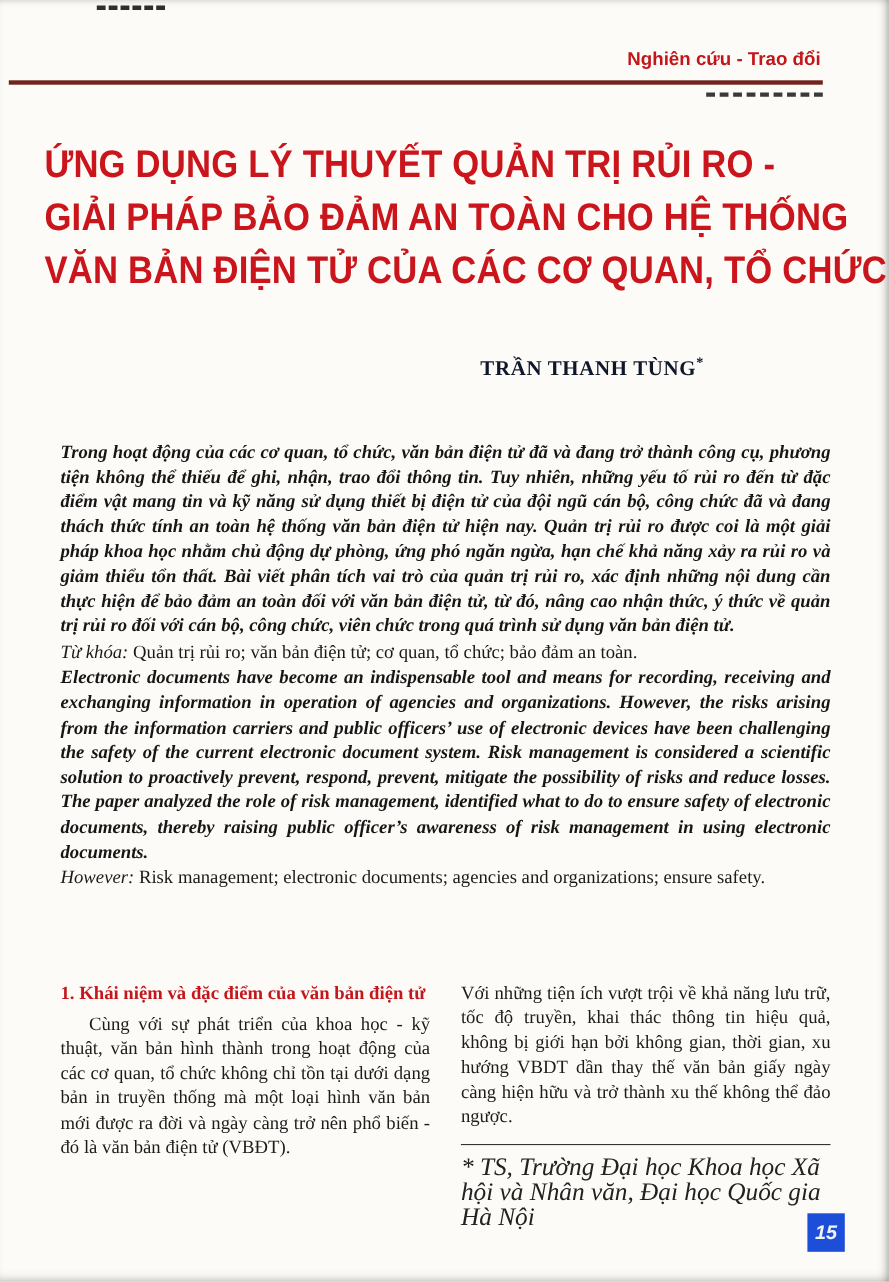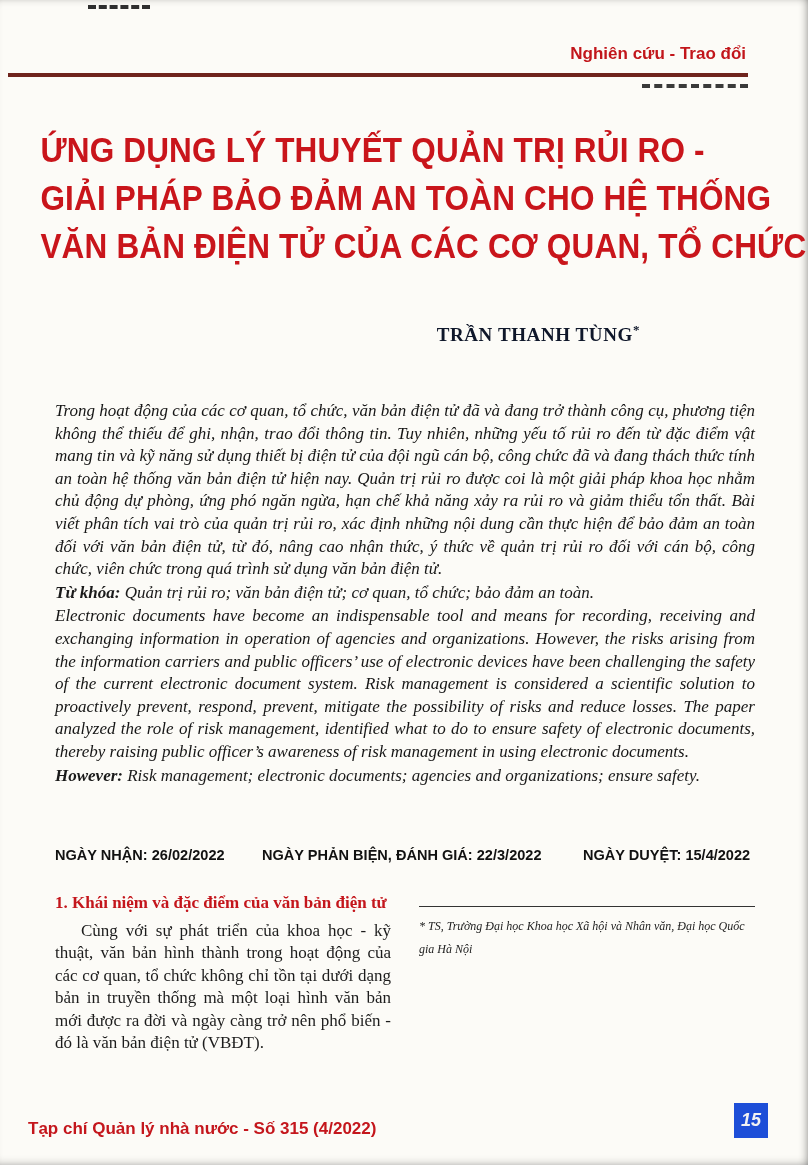--- a/index.html
+++ b/index.html
@@ -34,26 +34,26 @@
   
   .author{
     position:absolute;top:322px;right:168px;
     font-weight:bold;font-size:19px;color:#0f172a;letter-spacing:.6px;
   }
   .author sup{font-size:13px;}
   
   .abstract-block{position:absolute;left:55px;top:400px;width:700px;}
   .abstract{
     margin:0;text-align:justify;
-    font-weight:normal;font-style:italic;
+    font-weight:bold;font-style:italic;
     font-size:17px;line-height:22.6px;color:#161616;
   }
   .keywords{margin:1px 0;font-size:17px;line-height:22.6px;text-align:justify;}
-  .kw-label{font-weight:bold;font-style:italic;}
-  .kw-value{font-style:italic;}
+  .kw-label{font-weight:normal;font-style:italic;}
+  .kw-value{}
   
   .dates-row{
     position:absolute;left:55px;top:846px;width:700px;
     display:flex;justify-content:space-between;
     font-family:"Liberation Sans",sans-serif;font-weight:bold;font-size:15px;color:#111;
   }
   .date-item{white-space:nowrap;transform:scaleX(.97);transform-origin:left center;}
   
   .columns{
     position:absolute;left:55px;top:892px;width:700px;
@@ -64,21 +64,21 @@
     margin:0 0 6px 0;
     font-size:17px;font-weight:bold;color:#c4161c;
     line-height:22px;text-align:justify;
   }
   .body-para{
     margin:0;font-size:17px;line-height:22.4px;text-align:justify;color:#1c1c1c;
   }
   .indent{text-indent:26px;}
   .footnote{
     margin-top:14px;padding-top:8px;border-top:1.5px solid #333;
-    font-style:italic;font-size:12px;line-height:23px;color:#222;
+    font-style:italic;font-size:23px;line-height:23px;color:#222;
   }
   
   .footer-journal{
     position:absolute;left:28px;bottom:26px;
     font-family:"Liberation Sans",sans-serif;font-weight:bold;font-size:17px;
     color:#c4161c;
   }
   .page-number{
     position:absolute;right:40px;bottom:27px;
     width:34px;height:35px;background:#1d4ed8;
@@ -106,32 +106,27 @@
 
   <div class="author"><span>TRẦN THANH TÙNG</span><sup>*</sup></div>
 
   <div class="abstract-block">
     <p class="abstract">Trong hoạt động của các cơ quan, tổ chức, văn bản điện tử đã và đang trở thành công cụ, phương tiện không thể thiếu để ghi, nhận, trao đổi thông tin. Tuy nhiên, những yếu tố rủi ro đến từ đặc điểm vật mang tin và kỹ năng sử dụng thiết bị điện tử của đội ngũ cán bộ, công chức đã và đang thách thức tính an toàn hệ thống văn bản điện tử hiện nay. Quản trị rủi ro được coi là một giải pháp khoa học nhằm chủ động dự phòng, ứng phó ngăn ngừa, hạn chế khả năng xảy ra rủi ro và giảm thiểu tổn thất. Bài viết phân tích vai trò của quản trị rủi ro, xác định những nội dung cần thực hiện để bảo đảm an toàn đối với văn bản điện tử, từ đó, nâng cao nhận thức, ý thức về quản trị rủi ro đối với cán bộ, công chức, viên chức trong quá trình sử dụng văn bản điện tử.</p>
     <p class="keywords"><span class="kw-label">Từ khóa:</span><span class="kw-value"> Quản trị rủi ro; văn bản điện tử; cơ quan, tổ chức; bảo đảm an toàn.</span></p>
     <p class="abstract">Electronic documents have become an indispensable tool and means for recording, receiving and exchanging information in operation of agencies and organizations. However, the risks arising from the information carriers and public officers’ use of electronic devices have been challenging the safety of the current electronic document system. Risk management is considered a scientific solution to proactively prevent, respond, prevent, mitigate the possibility of risks and reduce losses. The paper analyzed the role of risk management, identified what to do to ensure safety of electronic documents, thereby raising public officer’s awareness of risk management in using electronic documents.</p>
     <p class="keywords"><span class="kw-label">However:</span><span class="kw-value"> Risk management; electronic documents; agencies and organizations; ensure safety.</span></p>
   </div>
 
-  <div class="dates-row">
-    <span class="date-item"><span>NGÀY NHẬN:</span> <span>26/02/2022</span></span>
-    <span class="date-item"><span>NGÀY PHẢN BIỆN, ĐÁNH GIÁ:</span> <span>22/3/2022</span></span>
-    <span class="date-item"><span>NGÀY DUYỆT:</span> <span>15/4/2022</span></span>
-  </div>
 
   <div class="columns">
     <div class="col">
       <h2 class="section-heading">1. Khái niệm và đặc điểm của văn bản điện tử</h2>
       <p class="body-para indent">Cùng với sự phát triển của khoa học - kỹ thuật, văn bản hình thành trong hoạt động của các cơ quan, tổ chức không chỉ tồn tại dưới dạng bản in truyền thống mà một loại hình văn bản mới được ra đời và ngày càng trở nên phổ biến - đó là văn bản điện tử (VBĐT).</p>
     </div>
     <div class="col">
+      <p class="body-para">Với những tiện ích vượt trội về khả năng lưu trữ, tốc độ truyền, khai thác thông tin hiệu quả, không bị giới hạn bởi không gian, thời gian, xu hướng VBDT dần thay thế văn bản giấy ngày càng hiện hữu và trở thành xu thế không thể đảo ngược.</p>
       <div class="footnote">* TS, Trường Đại học Khoa học Xã hội và Nhân văn, Đại học Quốc gia Hà Nội</div>
     </div>
   </div>
 
-  <div class="footer-journal">Tạp chí Quản lý nhà nước - Số 315 (4/2022)</div>
   <div class="page-number">15</div>
 
 </div>
 
 </body></html>

